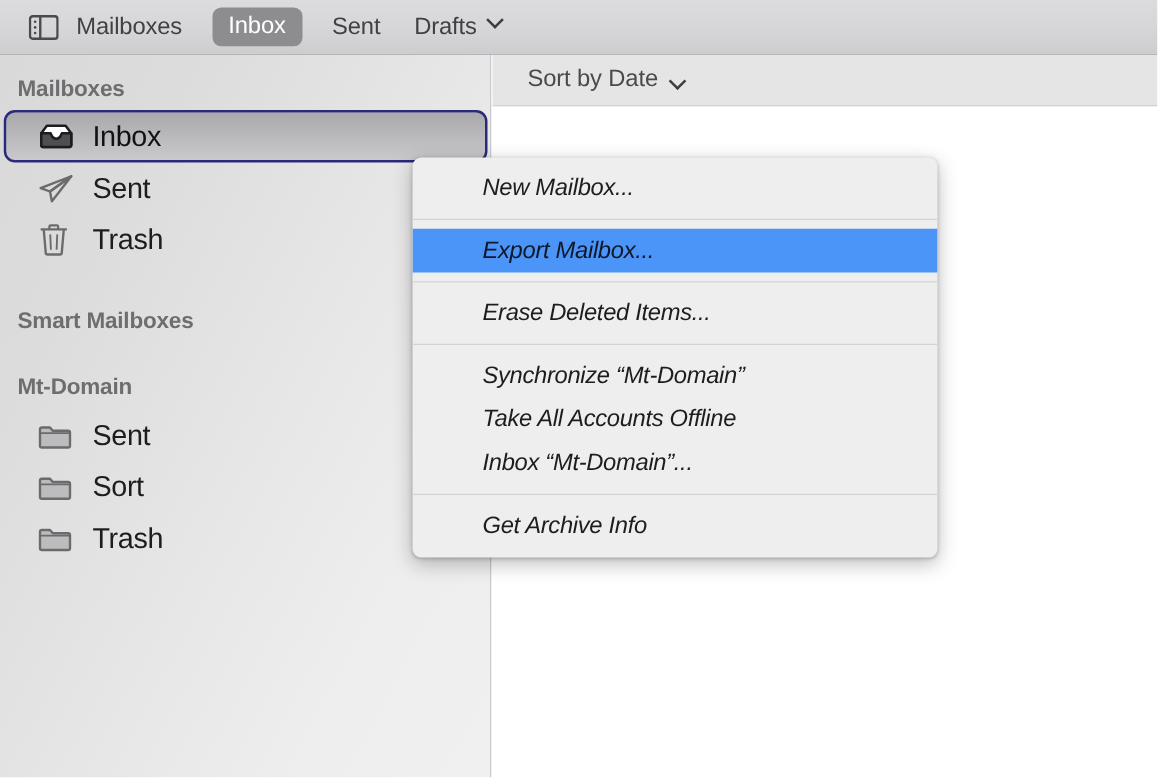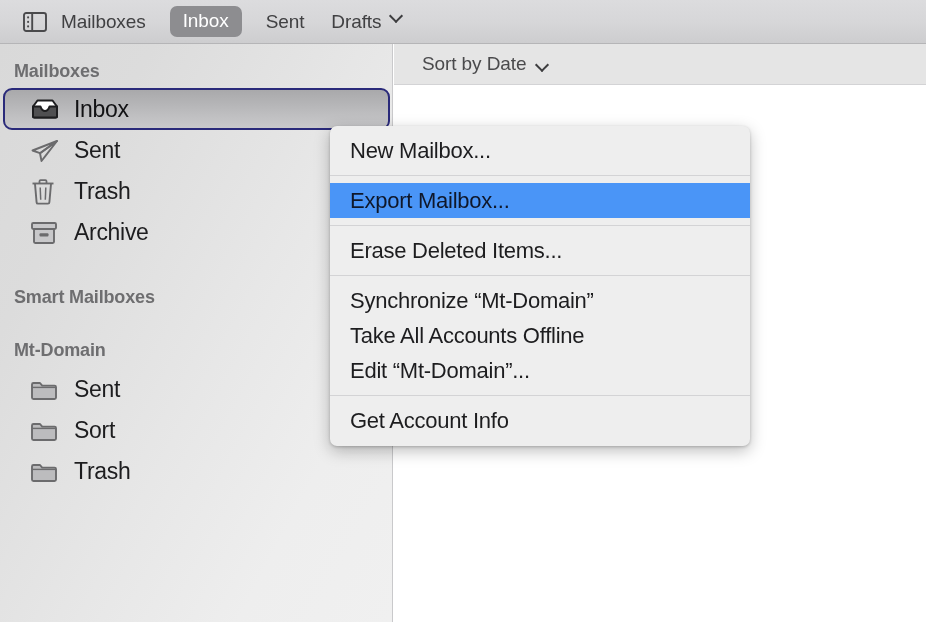--- a/index.html
+++ b/index.html
@@ -172,26 +172,27 @@
     border-radius: 7px;
     box-shadow: 0 5px 16px rgba(0,0,0,0.26), 0 1px 3px rgba(0,0,0,0.20);
     padding: 7px 0 8px 0;
     box-sizing: border-box;
     overflow: hidden;
   }
   .mi {
     height: 35px;
     display: flex;
     align-items: center;
-    padding-left: 20px;
-    font-size: 22px;
+    padding-left: 56px;
+    font-size: 19px;
     color: #1d1d1f;
     letter-spacing: -0.25px;
     white-space: nowrap;
     box-sizing: border-box;
+    font-style: italic;
   }
   .mi.hl {
     background: #4a95f7;
     color: #0f172a;
   }
   .sep {
     height: 1px;
     background: #d3d3d5;
     margin: 7px 0 7px 0;
   }
@@ -254,30 +255,20 @@
           <line x1="2.5" y1="5.5" x2="23.5" y2="5.5" stroke="#6b6b6d" stroke-width="1.9"></line>
           <path d="M9.5 5.5 L9.5 3.2 Q9.5 2.2 10.6 2.2 L15.4 2.2 Q16.5 2.2 16.5 3.2 L16.5 5.5" fill="none" stroke="#6b6b6d" stroke-width="1.8"></path>
           <path d="M5 5.8 L6.6 24.3 Q6.7 25.6 8 25.6 L18 25.6 Q19.3 25.6 19.4 24.3 L21 5.8" fill="none" stroke="#6b6b6d" stroke-width="1.9" stroke-linejoin="round"></path>
           <line x1="10.2" y1="9.5" x2="10.7" y2="21.8" stroke="#6b6b6d" stroke-width="1.5"></line>
           <line x1="15.8" y1="9.5" x2="15.3" y2="21.8" stroke="#6b6b6d" stroke-width="1.5"></line>
         </svg>
       </span>
       <span class="txt">Trash</span>
     </div>
 
-    <div class="sb-row">
-      <span class="ico">
-        <svg width="28" height="26" viewBox="0 0 28 26" aria-hidden="true">
-          <rect x="2" y="3" width="24" height="6" rx="1.2" fill="#c8c8ca" stroke="#6b6b6d" stroke-width="1.9"></rect>
-          <rect x="4" y="9" width="20" height="14" rx="1.2" fill="#c8c8ca" stroke="#6b6b6d" stroke-width="1.9"></rect>
-          <rect x="9.5" y="13.2" width="9" height="3.4" rx="1" fill="#6b6b6d"></rect>
-        </svg>
-      </span>
-      <span class="txt">Archive</span>
-    </div>
   </div>
 
   <div class="sb-header smart">Smart Mailboxes</div>
 
   <div class="sb-header acct">Mt-Domain</div>
 
   <div class="grp-mt">
     <div class="sb-row">
       <span class="ico">
         <svg width="28" height="24" viewBox="0 0 28 24" aria-hidden="true">
@@ -319,16 +310,16 @@
 
 <div class="ctxmenu">
   <div class="mi">New Mailbox...</div>
   <div class="sep"></div>
   <div class="mi hl">Export Mailbox...</div>
   <div class="sep"></div>
   <div class="mi">Erase Deleted Items...</div>
   <div class="sep"></div>
   <div class="mi">Synchronize “Mt-Domain”</div>
   <div class="mi">Take All Accounts Offline</div>
-  <div class="mi">Edit “Mt-Domain”...</div>
+  <div class="mi">Inbox “Mt-Domain”...</div>
   <div class="sep"></div>
-  <div class="mi">Get Account Info</div>
+  <div class="mi">Get Archive Info</div>
 </div>
 
 </body></html>

